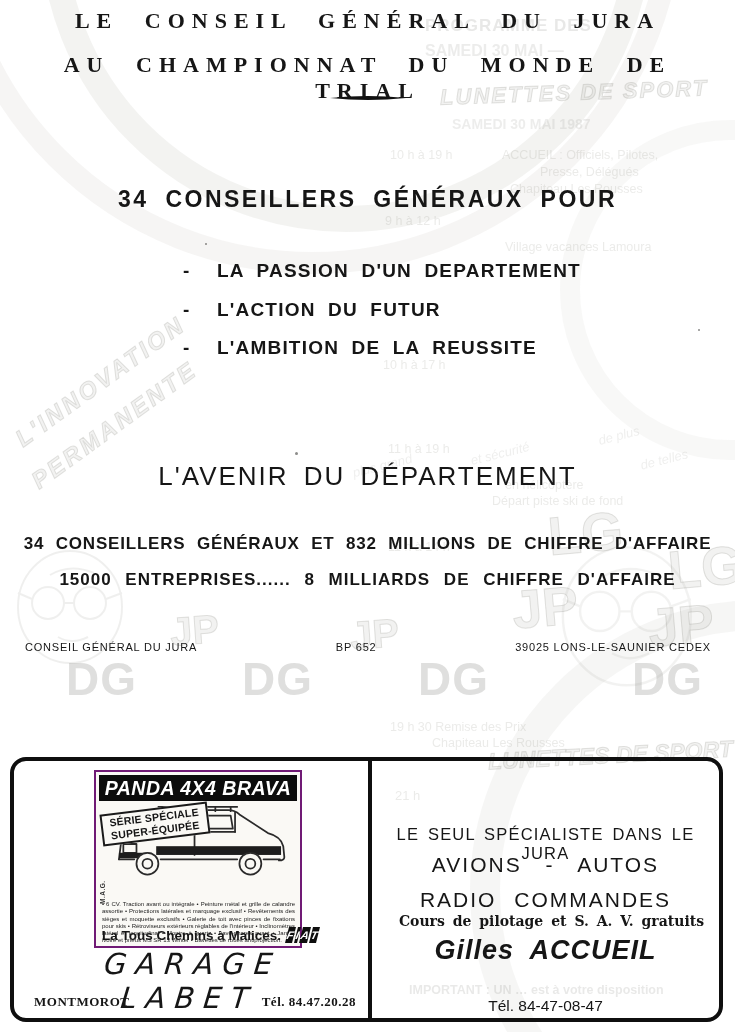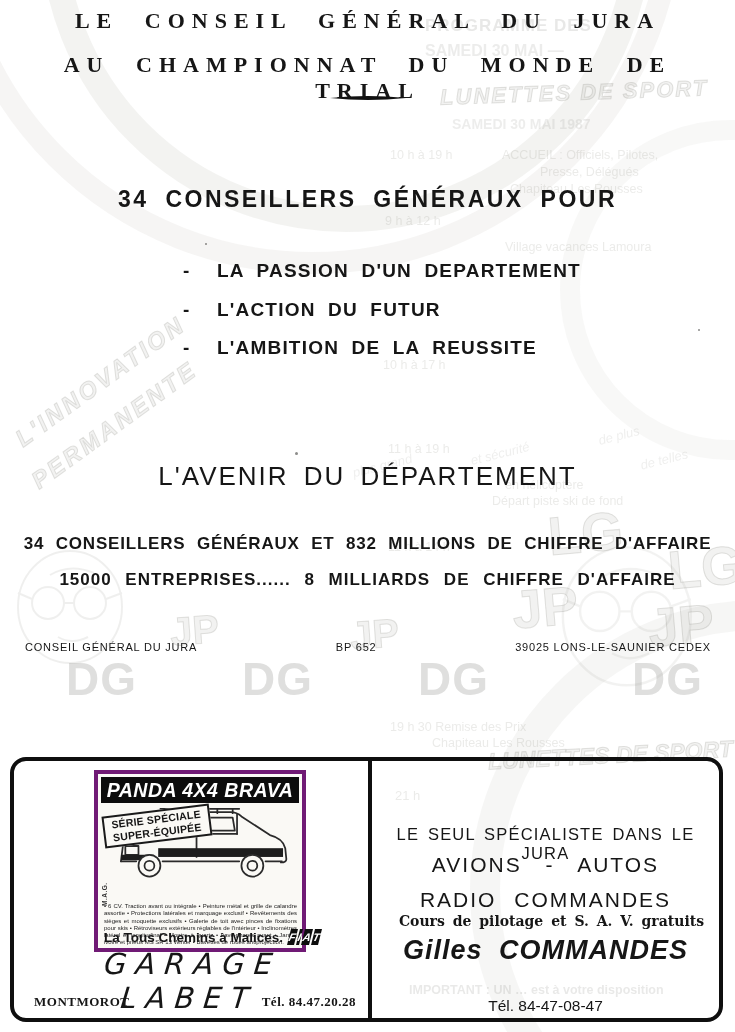--- a/index.html
+++ b/index.html
@@ -26,21 +26,21 @@
   .subheading{top:461px;font-weight:400;font-size:26px;letter-spacing:2px;word-spacing:6px;}
   .stats{font-weight:700;font-size:17px;letter-spacing:0.8px;word-spacing:6px;}
   .footer-row{position:absolute;top:641px;left:25px;right:24px;display:flex;
               justify-content:space-between;font-size:11px;font-weight:500;letter-spacing:0.8px;}
   
   .ad-box{position:absolute;left:10px;top:757px;width:705px;height:257px;
           border:4px solid #0f0f0f;border-radius:16px;display:flex;}
   .ad-left{position:relative;width:354px;border-right:4px solid #0f0f0f;}
   .ad-right{position:relative;flex:1;}
   .fiat-ad{position:absolute;left:80px;top:9px;width:204px;height:174px;
-           border:4px solid #701a75;background:#faf9f5;}
+           border:2px solid #701a75;background:#faf9f5;}
   .fiat-banner{margin:3px 3px 0 3px;height:26px;line-height:26px;background:#0c0c0c;color:#ffffff;
            font-style:italic;font-weight:700;font-size:19.5px;letter-spacing:0.5px;text-align:center;}
   .fiat-badge{position:absolute;left:5px;top:36px;transform:rotate(-7deg);background:#faf9f5;
            border:2px solid #1a1a1a;padding:1px 7px 2px;font-weight:700;font-size:10.5px;
            line-height:12.5px;letter-spacing:0.2px;z-index:2;}
   .fiat-mag{position:absolute;left:3px;top:132px;font-weight:700;font-size:6.5px;color:#333;
            letter-spacing:0.5px;transform:rotate(-90deg);transform-origin:left top;}
   .fiat-car{position:absolute;left:8px;top:26px;}
   .fiat-fineprint{position:absolute;left:6px;right:5px;top:129px;font-size:6px;line-height:7.3px;
            color:#1c1c1c;text-align:justify;}
@@ -217,18 +217,18 @@
           <span>MONTMOROT</span>
           <span>Tél. 84.47.20.28</span>
         </div>
       </div>
 
       <div class="ad-right">
         <div class="center m-sub">LE SEUL SPÉCIALISTE DANS LE JURA</div>
         <div class="center m-l1">AVIONS - AUTOS</div>
         <div class="center m-l2">RADIO COMMANDES</div>
         <div class="center m-services">Cours de pilotage et S. A. V. gratuits</div>
-        <div class="center m-owner">Gilles COMMANDES</div>
+        <div class="center m-owner">Gilles ACCUEIL</div>
         <div class="center m-phone">Tél. 84-47-08-47</div>
       </div>
     </div>
   </div>
 </div>
 
 </body></html>

